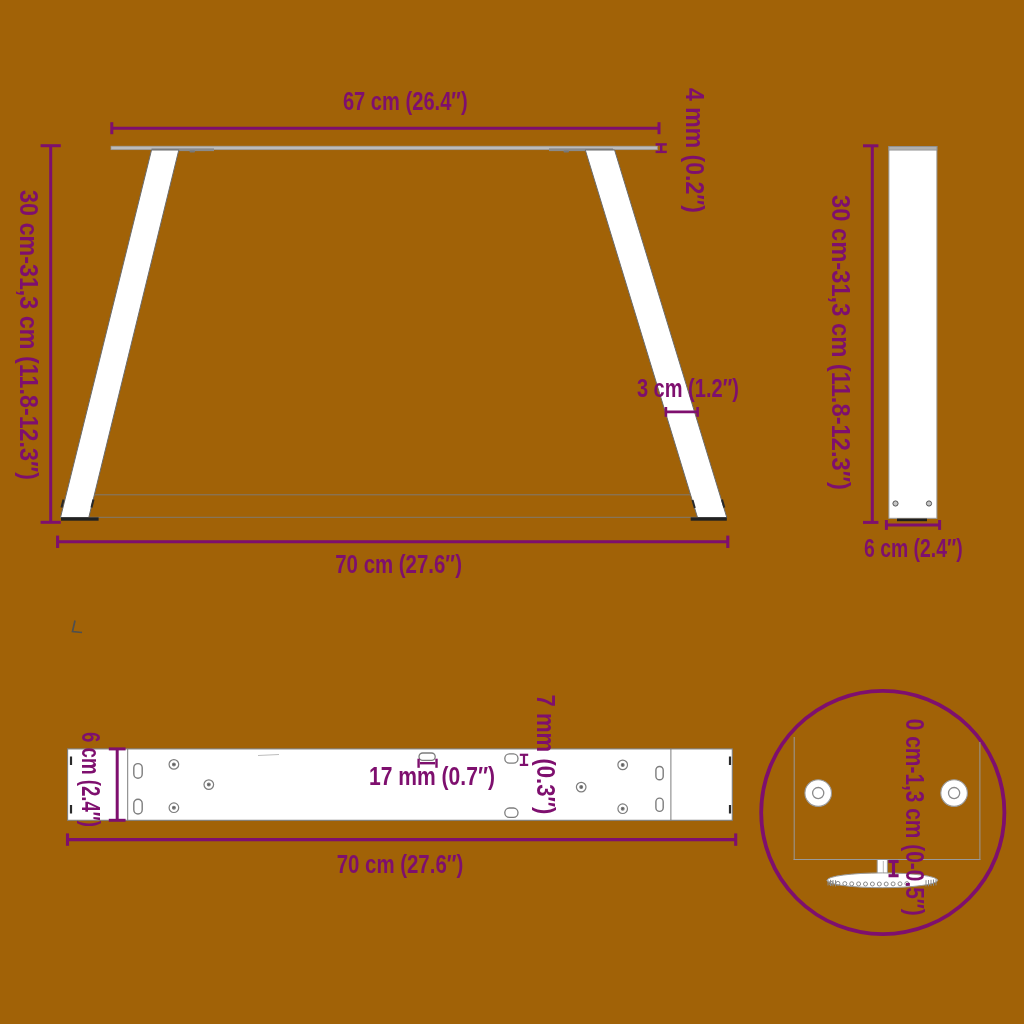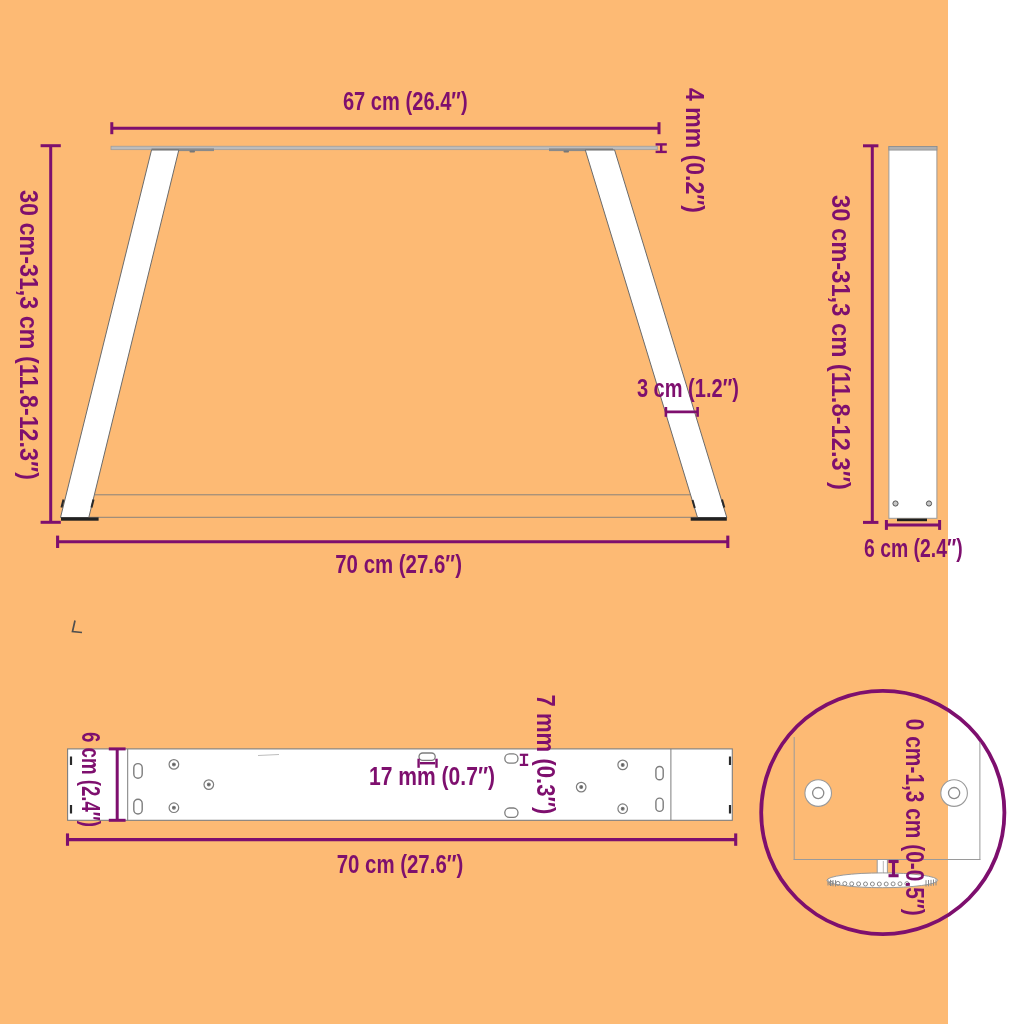--- a/index.html
+++ b/index.html
@@ -1,16 +1,16 @@
 <!DOCTYPE html>
 <html><head>
 <meta charset="utf-8">
 <style>
 html,body{margin:0;padding:0;background:#ffffff;}
-#wrap{width:948px;height:1024px;position:relative;background:#fdba74;}
+#wrap{width:1024px;height:1024px;position:relative;background:#a16207;}
 text{font-family:"Liberation Sans",sans-serif;font-weight:bold;fill:#7E0F6E;}
 </style>
 </head>
 <body>
 <div id="wrap">
 <svg width="1024" height="1024" viewBox="0 0 1024 1024">
 
 <rect x="111" y="146.2" width="546.3" height="3.5" fill="#bcbcbc" stroke="#9a9a9a" stroke-width="0.7"></rect>
 
 <rect x="151.5" y="148.4" width="62.5" height="2.7" fill="#8a8a8a"></rect>

